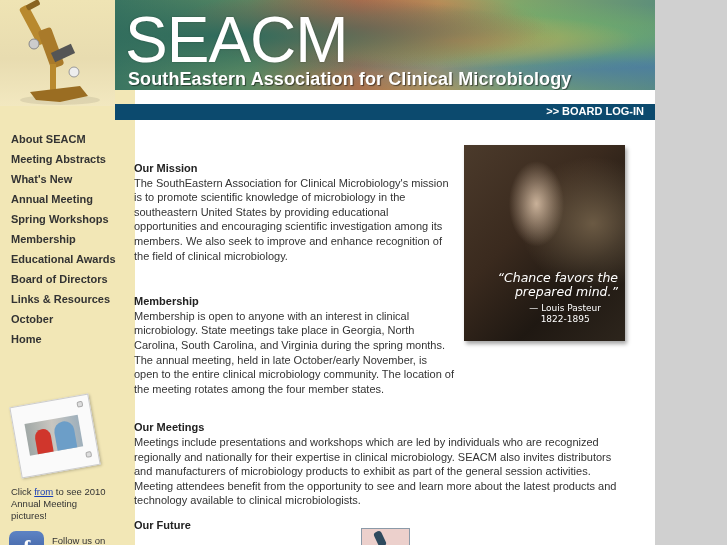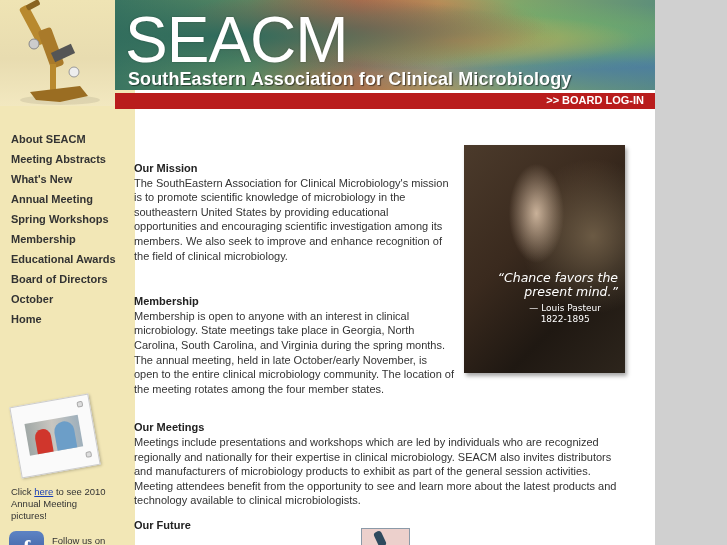--- a/index.html
+++ b/index.html
@@ -37,22 +37,22 @@
     font-weight:normal;
     text-shadow:0 0 2px rgba(0,0,0,.3);
   }
   .header .tagline {
     position:absolute; left:13px; top:69px;
     font-size:18px; font-weight:bold; color:#fff;
     text-shadow:1px 1px 1px rgba(0,0,0,.5);
     letter-spacing:0.1px;
   }
   .loginbar {
-    position:absolute; left:115px; top:93px; width:540px; height:16px;
-    background:#b91c1c;
+    position:absolute; left:115px; top:104px; width:540px; height:16px;
+    background:#0c4a6e;
   }
   .loginbar a {
     position:absolute; right:11px; top:1px;
     color:#fff; font-size:11px; font-weight:bold; text-decoration:none;
   }
   .nav { position:absolute; left:11px; top:129px; margin:0; padding:0; list-style:none; }
   .nav li { height:20px; }
   .nav a {
     font-size:11px; font-weight:bold; color:#333; text-decoration:none; line-height:14px;
   }
@@ -81,21 +81,21 @@
   .fb span { position:absolute; left:14px; top:4px; color:#fff; font-size:22px; font-weight:bold; font-family:"Liberation Serif", serif; }
   .follow { position:absolute; left:52px; top:535px; font-size:9.5px; color:#333; }
   .content {
     position:absolute; left:134px; top:130px; width:500px;
     font-size:11px; line-height:14.6px; color:#333;
   }
   .content h3 { margin:0; font-size:11px; font-weight:bold; color:#222; line-height:14.6px; }
   .content p { margin:0 0 14.6px 0; }
   .narrow { width:320px;margin-top:31px; }
   .pasteur {
-    position:absolute; left:464px; top:145px; width:161px; height:228px;
+    position:absolute; left:464px; top:145px; width:161px; height:196px;
     background:
       radial-gradient(ellipse at 45% 30%, #c9b199 0%, transparent 22%),
       radial-gradient(ellipse at 80% 40%, #6b5a44 0%, transparent 40%),
       linear-gradient(135deg,#4b3a2b 0%,#3a2a1e 40%,#1f1812 70%,#2d251c 100%);
     box-shadow:2px 3px 4px rgba(0,0,0,.35);
   }
   .pasteur .quote {
     position:absolute; right:7px; top:126px; text-align:right;
     color:#fff; font-style:italic; font-size:12.5px; line-height:14px;
     font-family:"DejaVu Sans", sans-serif;
@@ -134,35 +134,36 @@
 
     <ul class="nav">
       <li><a href="#">About SEACM</a></li>
       <li><a href="#">Meeting Abstracts</a></li>
       <li><a href="#">What's New</a></li>
       <li><a href="#">Annual Meeting</a></li>
       <li><a href="#">Spring Workshops</a></li>
       <li><a href="#">Membership</a></li>
       <li><a href="#">Educational Awards</a></li>
       <li><a href="#">Board of Directors</a></li>
+      <li><a href="#">Links &amp; Resources</a></li>
       <li><a href="#">October</a></li>
       <li><a href="#">Home</a></li>
     </ul>
 
     <div class="slide">
       <span class="dot" style="left:66px;top:5px"></span>
       <span class="dot" style="left:66px;top:56px"></span>
       <div class="photo">
         <span class="p1"></span>
         <span class="p2"></span>
       </div>
     </div>
 
     <div class="sidebar-caption">
-      <span>Click </span><a href="#">here</a><span> to see 2010 Annual Meeting pictures!</span>
+      <span>Click </span><a href="#">from</a><span> to see 2010 Annual Meeting pictures!</span>
     </div>
 
     <a href="#" class="fb">
         <span>f</span>
       </a>
     <span class="follow">Follow us on</span>
   </div>
 
   <div class="header">
     <div class="logo">SEACM</div>
@@ -187,21 +188,21 @@
       <p style="width:490px">Meetings include presentations and workshops which are led by individuals who are recognized regionally and nationally for their expertise in clinical microbiology. SEACM also invites distributors and manufacturers of microbiology products to exhibit as part of the general session activities. Meeting attendees benefit from the opportunity to see and learn more about the latest products and technology available to clinical microbiologists.</p>
     </div>
     <div style="margin-top:-4px">
       <h3>Our Future</h3>
     </div>
   </div>
 
   <div class="pasteur">
     <div class="quote">
       <div>“Chance favors the</div>
-      <div>present mind.”</div>
+      <div>prepared mind.”</div>
     </div>
     <div class="attr">
       <div>— Louis Pasteur</div>
       <div>1822-1895</div>
     </div>
   </div>
 
   <div class="bottom-img">
       <span></span>
     </div>

